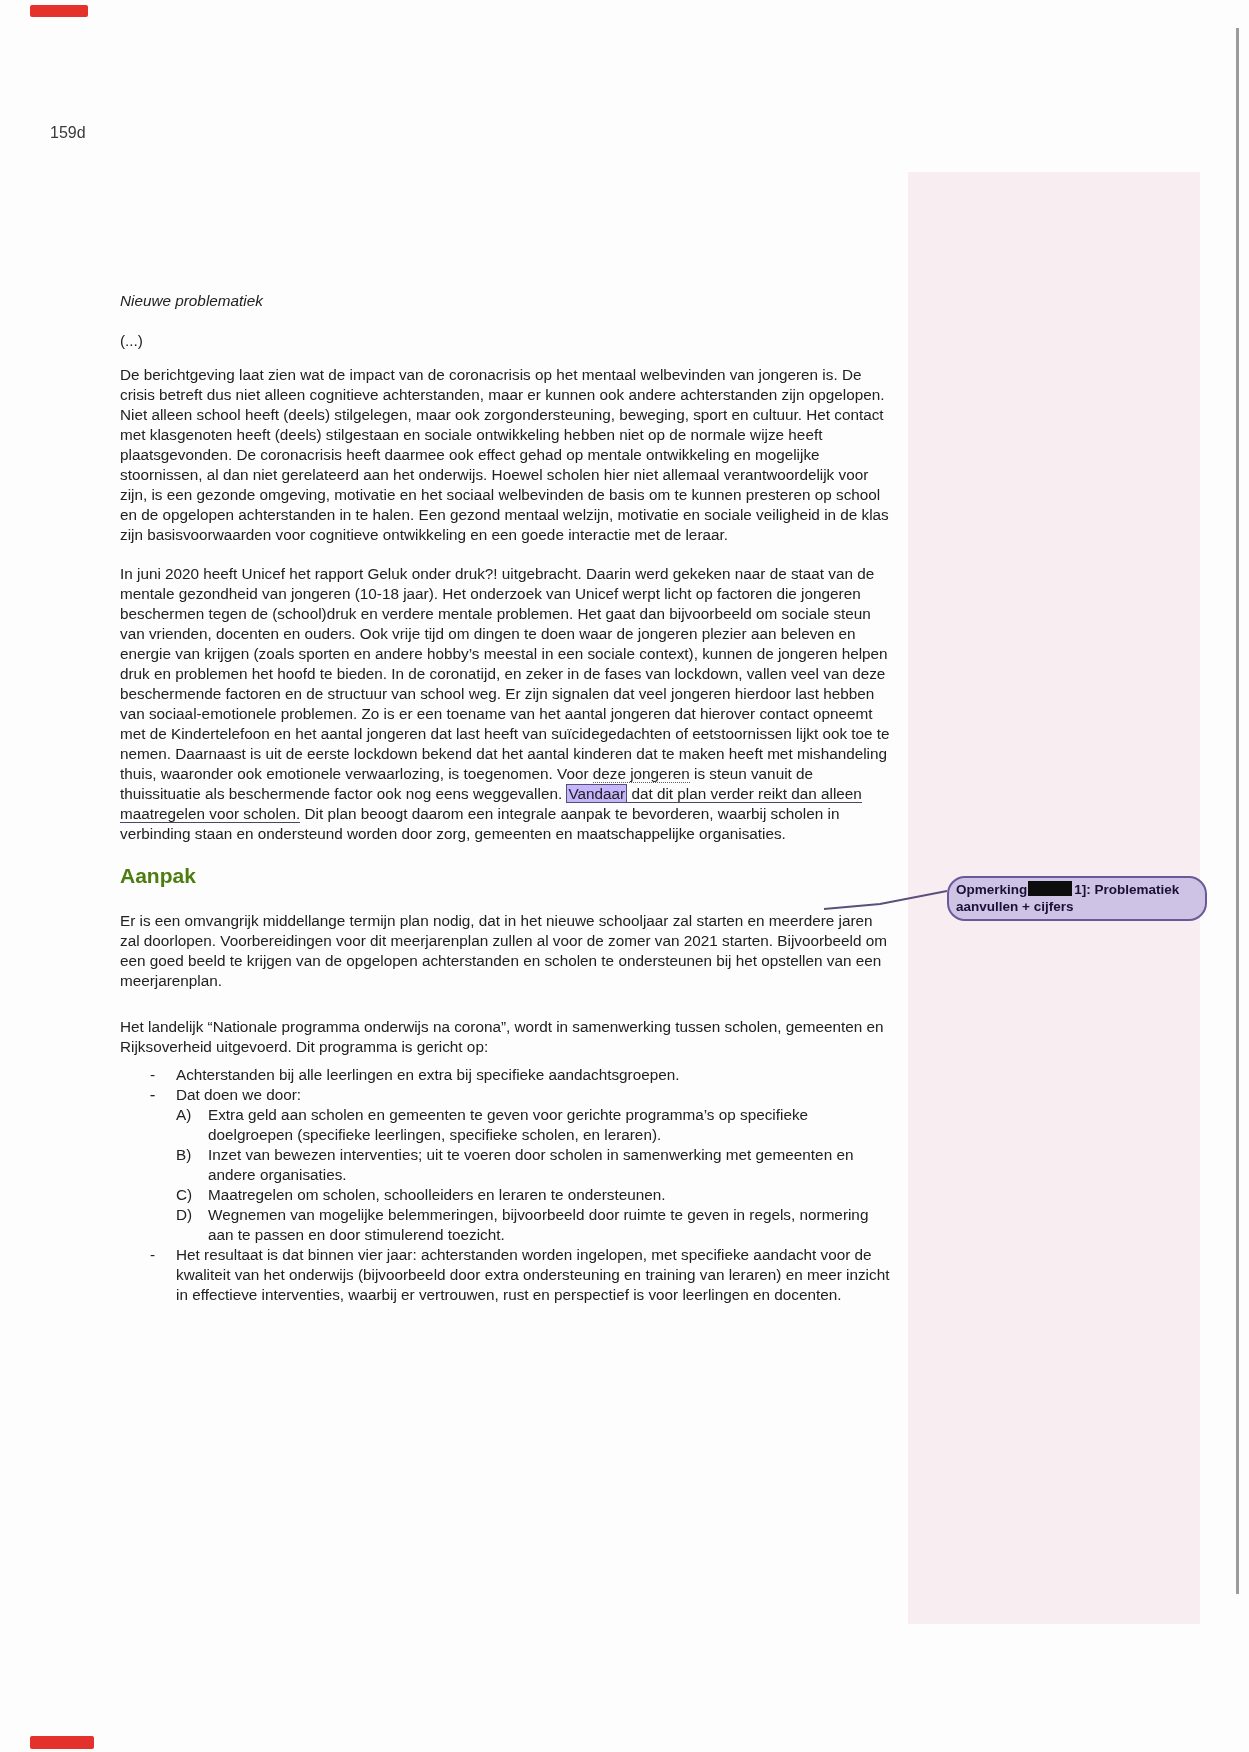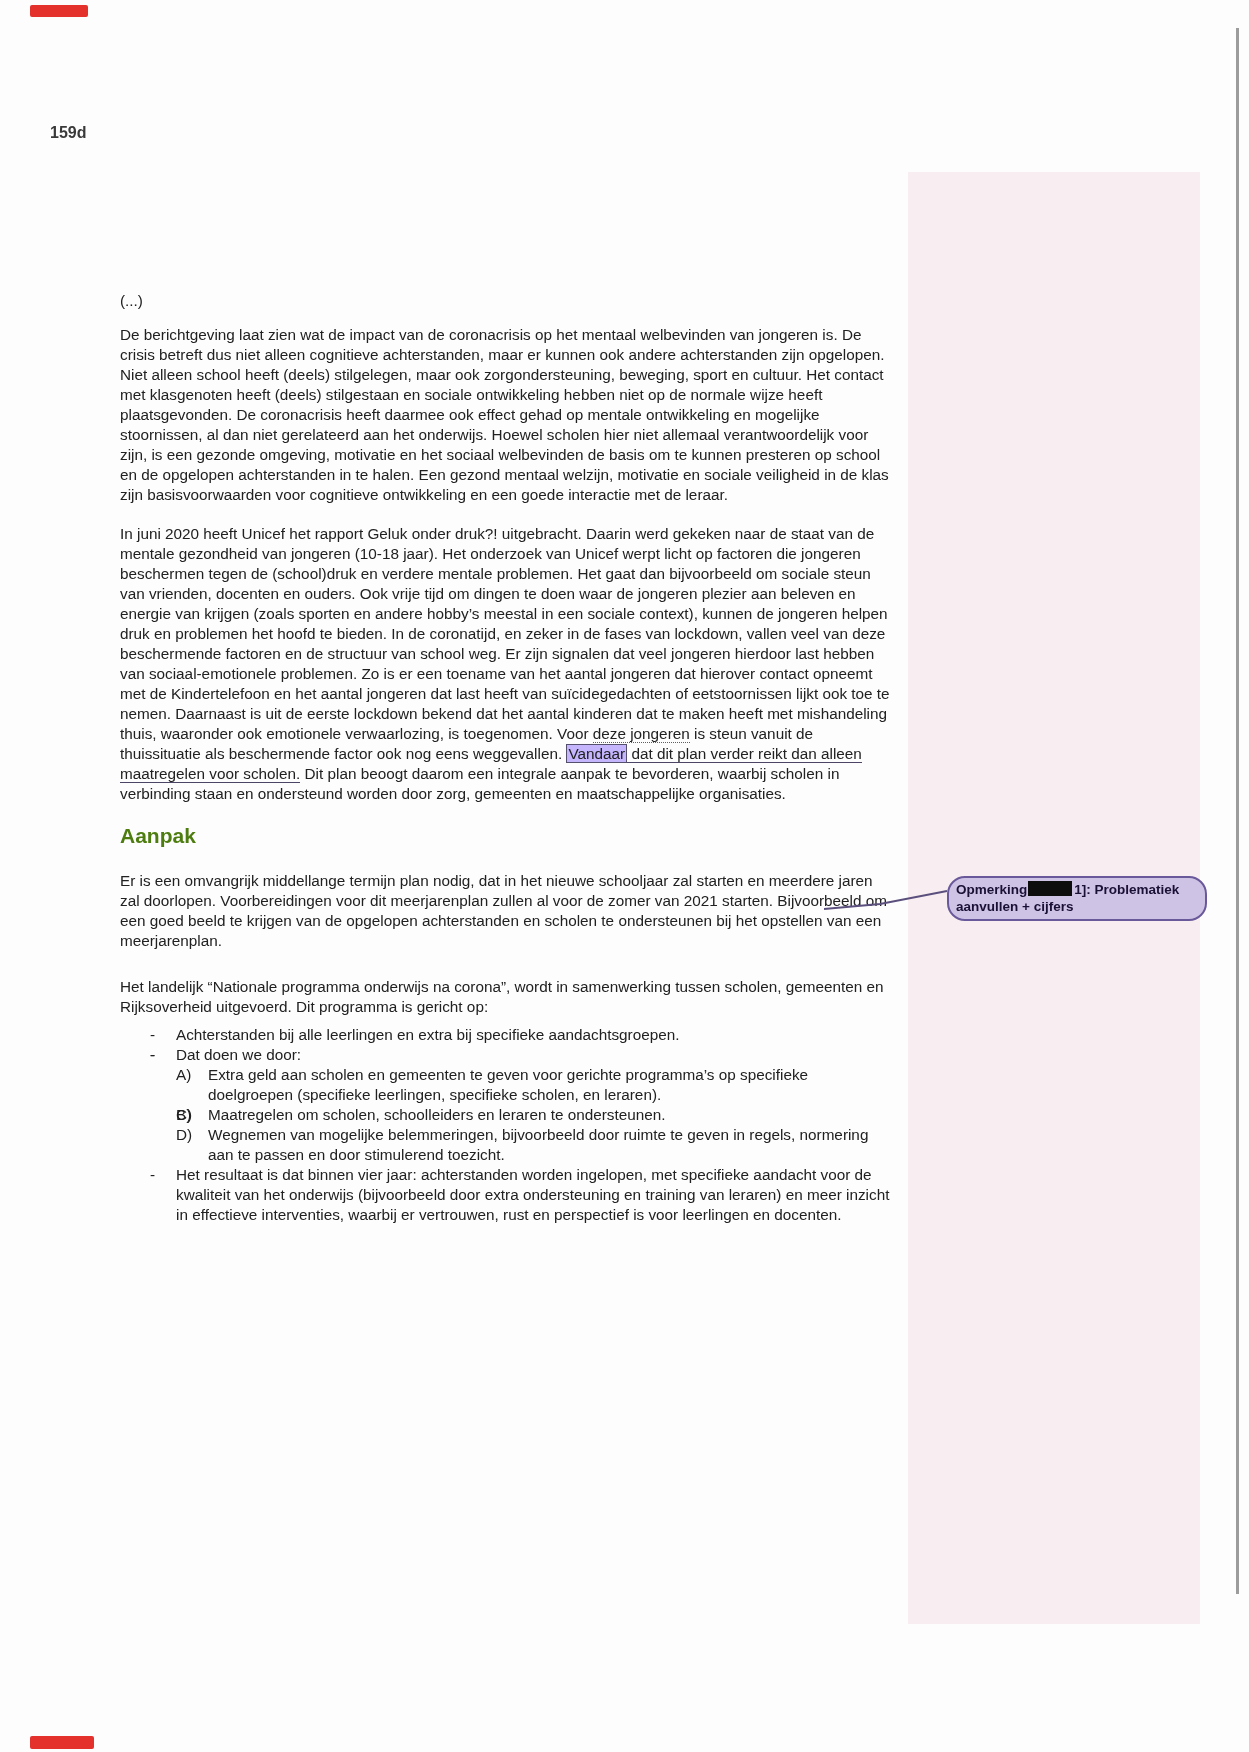--- a/index.html
+++ b/index.html
@@ -11,21 +11,21 @@
     position:relative;
     overflow:hidden;
   }
   
   .pink-band { position:absolute; left:908px; top:172px; width:292px; height:1452px; background:#f8edf1; }
   .edge-line { position:absolute; left:1236px; top:28px; width:3px; height:1566px; background:#9c9c9c; }
   .red-mark { position:absolute; background:#e5312b; border-radius:2px; }
   .red-mark.top { left:30px; top:5px; width:58px; height:12px; }
   .red-mark.bottom { left:30px; top:1736px; width:64px; height:13px; }
 
-  .page-number { position:absolute; left:50px; top:124px; font-size:16px; font-weight:bold; color:#3a3a3a; }
+  .page-number { position:absolute; left:50px; top:124px; font-size:16px; font-weight:normal; color:#3a3a3a; }
 
   .content { position:absolute; left:120px; top:291px; width:775px; font-size:15.3px; line-height:20px; text-align:left; }
   .content p { margin:0 0 19px 0; }
   .subtitle { font-style:italic; margin-bottom:20px !important; }
   .omission { margin-bottom:14px !important; }
   .heading { font-size:21px; font-weight:bold; color:#4d7c0f; line-height:26px; margin:6px 0 22px 0; }
   .para-plan { margin-bottom:26px !important; }
   .para-landelijk { margin-bottom:8px !important; }
 
   .anchor-dotted { border-bottom:1px dotted #5f5f5f; }
@@ -52,20 +52,21 @@
 <body>
 
 <div class="pink-band"></div>
 <div class="edge-line"></div>
 <div class="red-mark top"></div>
 <div class="red-mark bottom"></div>
 
 <div class="page-number">159d</div>
 
 <div class="content">
+  <p class="subtitle">Nieuwe problematiek</p>
   <p class="omission">(...)</p>
 
   <p>De berichtgeving laat zien wat de impact van de coronacrisis op het mentaal welbevinden van jongeren is. De crisis betreft dus niet alleen cognitieve achterstanden, maar er kunnen ook andere achterstanden zijn opgelopen. Niet alleen school heeft (deels) stilgelegen, maar ook zorgondersteuning, beweging, sport en cultuur. Het contact met klasgenoten heeft (deels) stilgestaan en sociale ontwikkeling hebben niet op de normale wijze heeft plaatsgevonden. De coronacrisis heeft daarmee ook effect gehad op mentale ontwikkeling en mogelijke stoornissen, al dan niet gerelateerd aan het onderwijs. Hoewel scholen hier niet allemaal verantwoordelijk voor zijn, is een gezonde omgeving, motivatie en het sociaal welbevinden de basis om te kunnen presteren op school en de opgelopen achterstanden in te halen. Een gezond mentaal welzijn, motivatie en sociale veiligheid in de klas zijn basisvoorwaarden voor cognitieve ontwikkeling en een goede interactie met de leraar.</p>
 
   <p><span>In juni 2020 heeft Unicef het rapport Geluk onder druk?! uitgebracht. Daarin werd gekeken naar de staat van de mentale gezondheid van jongeren (10-18 jaar). Het onderzoek van Unicef werpt licht op factoren die jongeren beschermen tegen de (school)druk en verdere mentale problemen. Het gaat dan bijvoorbeeld om sociale steun van vrienden, docenten en ouders. Ook vrije tijd om dingen te doen waar de jongeren plezier aan beleven en energie van krijgen (zoals sporten en andere hobby’s meestal in een sociale context), kunnen de jongeren helpen druk en problemen het hoofd te bieden. In de coronatijd, en zeker in de fases van lockdown, vallen veel van deze beschermende factoren en de structuur van school weg. Er zijn signalen dat veel jongeren hierdoor last hebben van sociaal-emotionele problemen. Zo is er een toename van het aantal jongeren dat hierover contact opneemt met de Kindertelefoon en het aantal jongeren dat last heeft van suïcidegedachten of eetstoornissen lijkt ook toe te nemen. Daarnaast is uit de eerste lockdown bekend dat het aantal kinderen dat te maken heeft met mishandeling thuis, waaronder ook emotionele verwaarlozing, is toegenomen. Voor </span><span class="anchor-dotted">deze jongeren</span><span> is steun vanuit de thuissituatie als beschermende factor ook nog eens weggevallen. </span><span class="anchor-highlight">Vandaar</span><span class="anchor-underline"> dat dit plan verder reikt dan alleen maatregelen voor scholen.</span><span> Dit plan beoogt daarom een integrale aanpak te bevorderen, waarbij scholen in verbinding staan en ondersteund worden door zorg, gemeenten en maatschappelijke organisaties.</span></p>
 
   <div class="heading">Aanpak</div>
 
   <p class="para-plan">Er is een omvangrijk middellange termijn plan nodig, dat in het nieuwe schooljaar zal starten en meerdere jaren zal doorlopen. Voorbereidingen voor dit meerjarenplan zullen al voor de zomer van 2021 starten. Bijvoorbeeld om een goed beeld te krijgen van de opgelopen achterstanden en scholen te ondersteunen bij het opstellen van een meerjarenplan.</p>
   <p class="para-landelijk">Het landelijk “Nationale programma onderwijs na corona”, wordt in samenwerking tussen scholen, gemeenten en Rijksoverheid uitgevoerd. Dit programma is gericht op:</p>
@@ -82,20 +83,21 @@
       <span class="marker">-</span>
       <span>Dat doen we door:</span>
     </div>
 
     <div class="subli">
       <span class="sublabel">A)</span>
       <span>Extra geld aan scholen en gemeenten te geven voor gerichte programma’s op specifieke doelgroepen (specifieke leerlingen, specifieke scholen, en leraren).</span>
     </div>
     <div class="subli">
       <span class="sublabel">B)</span>
+      <span>Inzet van bewezen interventies; uit te voeren door scholen in samenwerking met gemeenten en andere organisaties.</span>
     </div>
     <div class="subli">
       <span class="sublabel">C)</span>
       <span>Maatregelen om scholen, schoolleiders en leraren te ondersteunen.</span>
     </div>
     <div class="subli">
       <span class="sublabel">D)</span>
       <span>Wegnemen van mogelijke belemmeringen, bijvoorbeeld door ruimte te geven in regels, normering aan te passen en door stimulerend toezicht.</span>
     </div>
 

